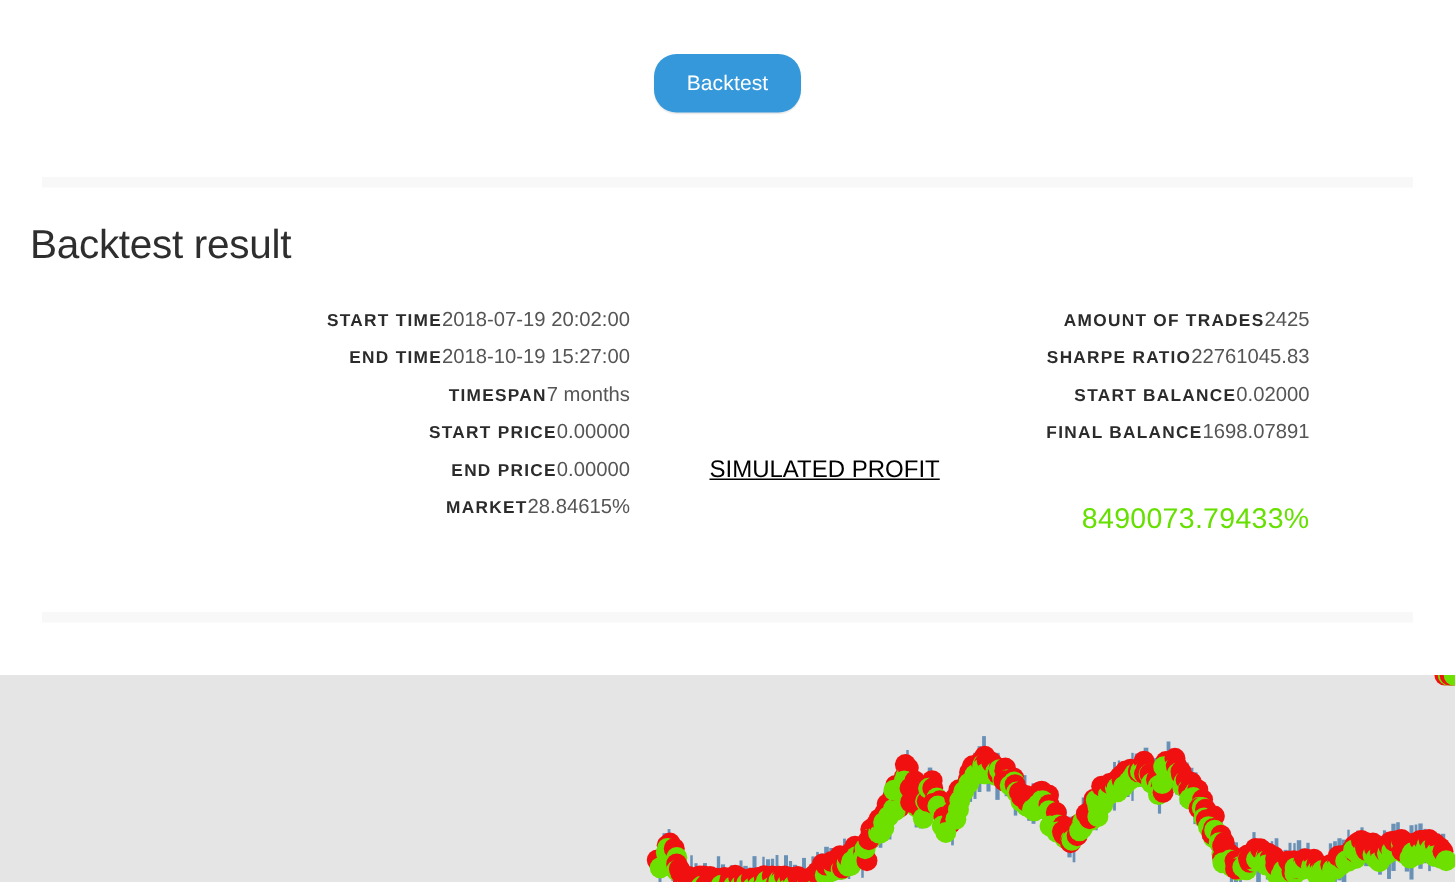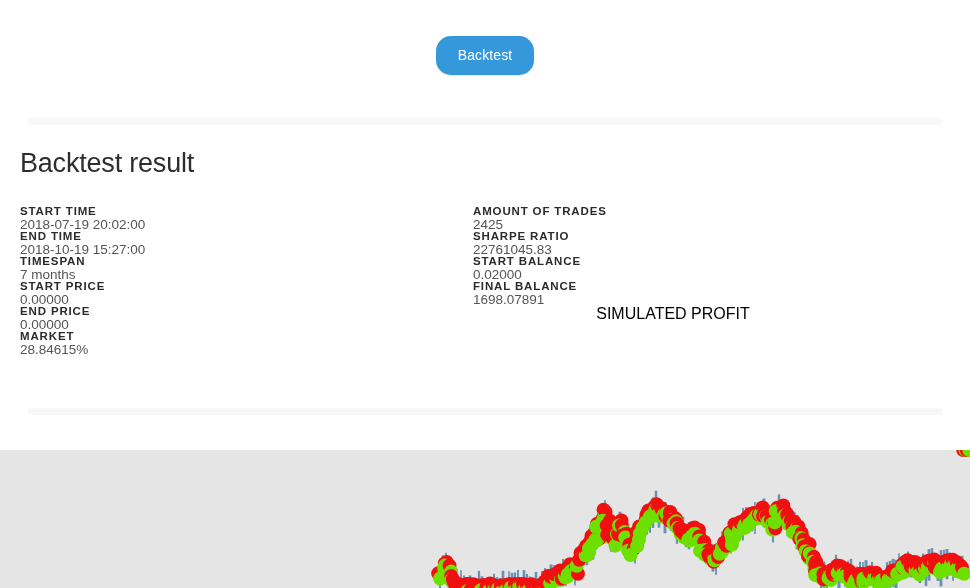--- a/index.html
+++ b/index.html
@@ -77,23 +77,23 @@
     flex-direction: row;
     align-items: flex-start;
   }
   .col {
     width: 400px;
   }
   .col.right { margin-left: 53px; }
 
   .row {
     display: flex;
-    flex-direction: column;
+    flex-direction: row;
     align-items: baseline;
-    justify-content: flex-start;
+    justify-content: flex-end;
     height: 25px;
   }
   .row .lbl {
     font-size: 11.5px;
     font-weight: bold;
     color: #2b2b2b;
     letter-spacing: 0.85px;
     text-transform: uppercase;
     white-space: nowrap;
   }
@@ -102,23 +102,24 @@
     font-weight: 400;
     color: #555555;
     text-align: right;
     white-space: nowrap;
   }
 
   
   .profit-block { margin-top: 0; }
   .profit-row {
     display: flex;
-    justify-content: center;
+    justify-content: flex-start;
     align-items: baseline;
     height: 25px;
+    text-decoration: underline;
   }
   .profit-value-line {
     text-align: right;
     margin-top: 6px;
   }
   .profit-value {
     font-size: 19px;
     color: #66e000;
     letter-spacing: 0.2px;
     white-space: nowrap;
@@ -194,20 +195,23 @@
           <span class="val">0.02000</span>
         </div>
         <div class="row">
           <span class="lbl">FINAL BALANCE</span>
           <span class="val">1698.07891</span>
         </div>
 
         <div class="profit-block">
           <div class="profit-row">
             <span class="lbl">SIMULATED PROFIT</span>
+          </div>
+          <div class="profit-value-line">
+            <span class="profit-value">8490073.79433%</span>
           </div>
         </div>
       </div>
 
     </div>
   </div>
 
   <div class="chart-area">
     <svg id="chart-svg" width="970" height="138" viewBox="0 0 970 138">
       <g id="chart-wicks">

